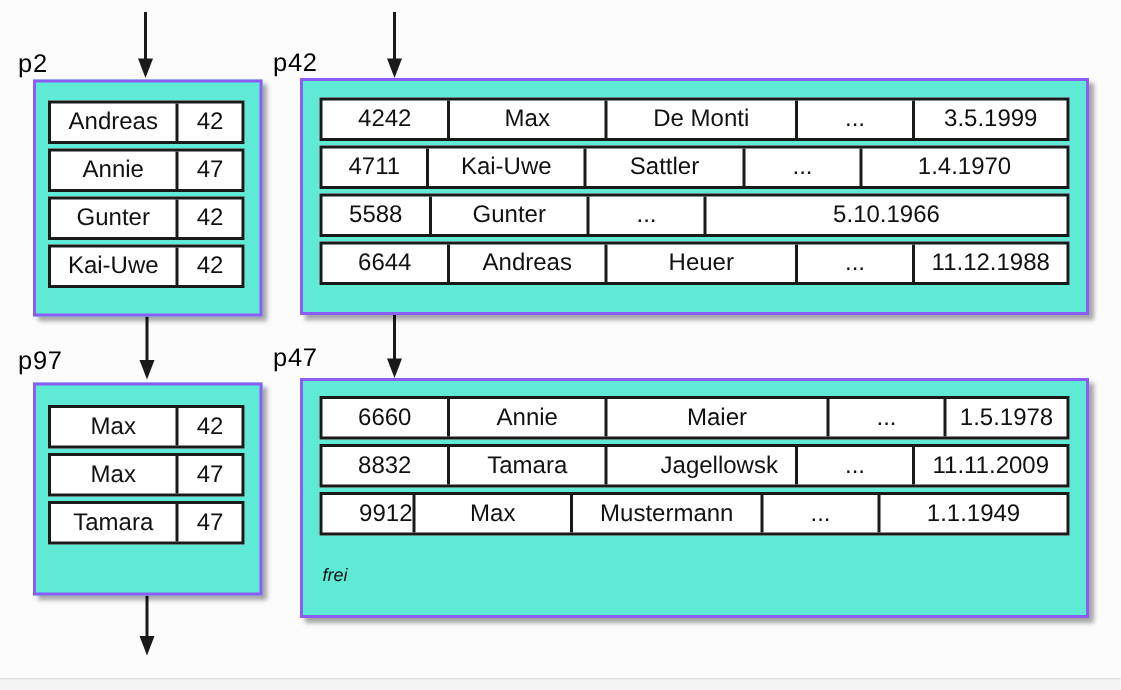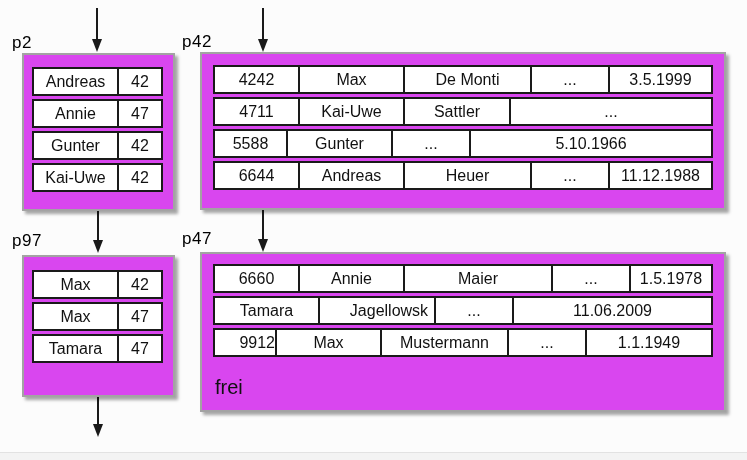--- a/index.html
+++ b/index.html
@@ -7,22 +7,22 @@
   body {
     background:#fcfcfc;
     font-family:"Liberation Sans", sans-serif;
     color:#111;
     overflow:hidden;
   }
   .canvas { position:relative; width:747px; height:460px; }
 
   .pagebox {
     position:absolute;
-    background:#d946ef;
-    border:2px solid #a3a3a3;
+    background:#5eead4;
+    border:2px solid #8b5cf6;
     box-shadow:3px 3px 3px rgba(0,0,0,0.35);
   }
   .plabel {
     position:absolute;
     font-size:17px;
     line-height:20px;
     color:#000;
     letter-spacing:0.5px;
   }
   .tbl { position:absolute; }
@@ -45,21 +45,21 @@
   .tcell:last-child { border-right:none; flex:1; }
 
   .arrow { position:absolute; width:10px; }
   .ar-line { position:absolute; left:4px; top:0; width:2px; background:#1a1a1a; }
   .ar-head {
     position:absolute; left:0; width:0; height:0;
     border-left:5px solid transparent;
     border-right:5px solid transparent;
     border-top:13px solid #1a1a1a;
   }
-  .frei { position:absolute; font-size:20px; }
+  .frei { position:absolute; font-style:italic; font-size:12px; }
 
   .bottom-strip {
     position:absolute; left:0; right:0; bottom:0; height:8px;
     background:#f3f3f3; border-top:1px solid #e2e2e2;
   }
 </style>
 </head>
 <body>
 
 <div class="canvas">
@@ -118,24 +118,25 @@
   <div class="pagebox" style="left:200px; top:52px; width:526px; height:158px;">
     <div class="tbl" style="left:11px; top:11px; width:500px;">
         <div class="trow">
           <div class="tcell" style="width: 85px;">4242</div>
           <div class="tcell" style="width: 105px;">Max</div>
           <div class="tcell" style="width: 127px;">De Monti</div>
           <div class="tcell" style="width: 78px;">...</div>
           <div class="tcell">3.5.1999</div>
         </div>
         <div class="trow">
-          <div class="tcell" style="width: 85px;">4711</div>
+          <div class="tcell" style="width: 71px;">4711</div>
           <div class="tcell" style="width: 105px;">Kai-Uwe</div>
           <div class="tcell" style="width: 106px;">Sattler</div>
           <div class="tcell" style="width: 78px;">...</div>
+          <div class="tcell">1.4.1970</div>
         </div>
         <div class="trow">
           <div class="tcell" style="width: 73px;">5588</div>
           <div class="tcell" style="width: 105px;">Gunter</div>
           <div class="tcell" style="width: 78px;">...</div>
           <div class="tcell">5.10.1966</div>
         </div>
         <div class="trow">
           <div class="tcell" style="width: 85px;">6644</div>
           <div class="tcell" style="width: 105px;">Andreas</div>
@@ -166,24 +167,25 @@
   <div class="pagebox" style="left:200px; top:252px; width:526px; height:160px;">
     <div class="tbl" style="left:11px; top:10px; width:500px;">
         <div class="trow">
           <div class="tcell" style="width: 85px;">6660</div>
           <div class="tcell" style="width: 105px;">Annie</div>
           <div class="tcell" style="width: 148px;">Maier</div>
           <div class="tcell" style="width: 78px;">...</div>
           <div class="tcell">1.5.1978</div>
         </div>
         <div class="trow">
+          <div class="tcell" style="width: 85px;">8832</div>
           <div class="tcell" style="width: 105px;">Tamara</div>
-          <div class="tcell" style="width: 116px; padding-left: 24px;">Jagellowsk</div>
+          <div class="tcell" style="width: 127px; padding-left: 24px;">Jagellowsk</div>
           <div class="tcell" style="width: 78px;">...</div>
-          <div class="tcell">11.06.2009</div>
+          <div class="tcell">11.11.2009</div>
         </div>
         <div class="trow">
           <div class="tcell" style="width: 62px; text-align: right;">9912</div>
           <div class="tcell" style="width: 105px;">Max</div>
           <div class="tcell" style="width: 127px;">Mustermann</div>
           <div class="tcell" style="width: 78px;">...</div>
           <div class="tcell">1.1.1949</div>
         </div>
       </div>
     <div class="frei" style="left:13px; top:122px;">frei</div>

